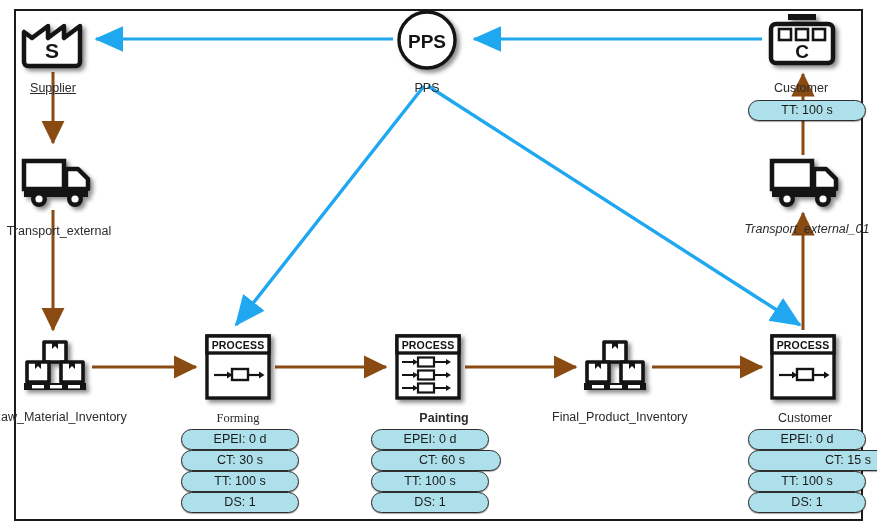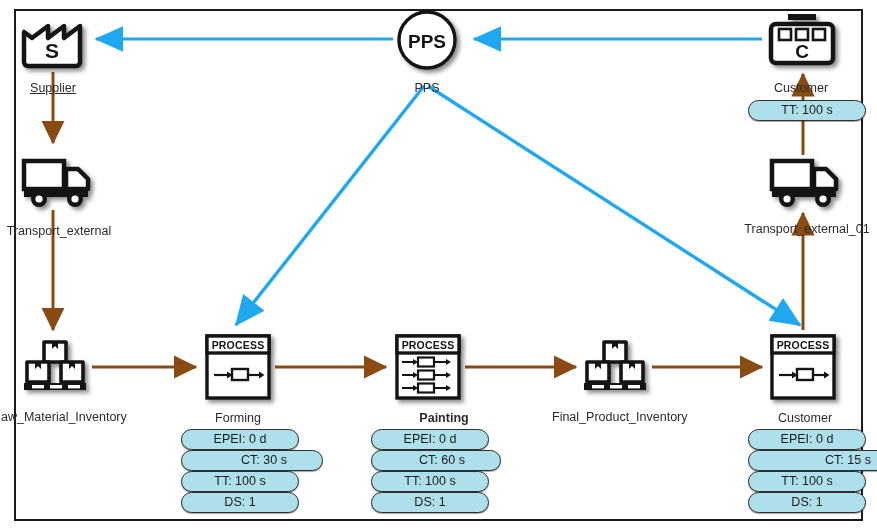--- a/index.html
+++ b/index.html
@@ -149,21 +149,21 @@
     <svg class="drop" width="76" height="58" viewBox="0 0 76 58">
       <rect x="4" y="8" width="40" height="28" fill="#ffffff" stroke="#141414" stroke-width="4.5"></rect>
       <path d="M46,16 L58,16 L68,26 L68,36 L46,36 Z" fill="#ffffff" stroke="#141414" stroke-width="4.5" stroke-linejoin="round"></path>
       <rect x="4" y="36" width="64" height="8" fill="#141414"></rect>
       <circle cx="19" cy="46" r="8" fill="#141414"></circle>
       <circle cx="19" cy="46" r="3.6" fill="#ffffff"></circle>
       <circle cx="55" cy="46" r="8" fill="#141414"></circle>
       <circle cx="55" cy="46" r="3.6" fill="#ffffff"></circle>
     </svg>
   </div>
-  <div class="node-label" style="left:742px;top:222px;width:130px;">Transport_external_01</div>
+  <div class="node-label" style="left:742px;top:222px;width:130px;font-style:italic;">Transport_external_01</div>
 
   <div class="node" style="left:20px;top:338px;">
     <svg class="drop" width="70" height="58" viewBox="0 0 70 58">
       <path d="M24,4 L46,4 L46,24 L24,24 Z" fill="#ffffff" stroke="#141414" stroke-width="3.6" stroke-linejoin="round"></path>
       <path d="M32,4 L32,11 L35,8 L38,11 L38,4" fill="#141414"></path>
       <path d="M7,24 L29,24 L29,44 L7,44 Z" fill="#ffffff" stroke="#141414" stroke-width="3.6" stroke-linejoin="round"></path>
       <path d="M15,24 L15,31 L18,28 L21,31 L21,24" fill="#141414"></path>
       <path d="M41,24 L63,24 L63,44 L41,44 Z" fill="#ffffff" stroke="#141414" stroke-width="3.6" stroke-linejoin="round"></path>
       <path d="M49,24 L49,31 L52,28 L55,31 L55,24" fill="#141414"></path>
       <rect x="4" y="45" width="62" height="7" fill="#141414"></rect>
@@ -179,23 +179,23 @@
       <rect x="4" y="4" width="62" height="62" fill="#ffffff" stroke="#141414" stroke-width="3.4"></rect>
       <rect x="4" y="4" width="62" height="17" fill="#ffffff" stroke="#141414" stroke-width="3.4"></rect>
       <text x="35" y="17" font-family="'Liberation Sans',sans-serif" font-size="10.5" font-weight="bold" fill="#141414" text-anchor="middle" letter-spacing="0.2">PROCESS</text>
       <line x1="11" y1="43" x2="25" y2="43" stroke="#141414" stroke-width="2.2"></line>
       <path d="M24,39.6 L29.5,43 L24,46.4 Z" fill="#141414"></path>
       <rect x="29" y="37" width="16" height="11" fill="#ffffff" stroke="#141414" stroke-width="2.4"></rect>
       <line x1="46" y1="43" x2="58" y2="43" stroke="#141414" stroke-width="2.2"></line>
       <path d="M56,39.6 L61.5,43 L56,46.4 Z" fill="#141414"></path>
     </svg>
   </div>
-  <div class="node-label" style="left:178px;top:411px;width:120px;">Forming</div>
+  <div class="node-label" style="left:178px;top:411px;width:120px;font-family:Liberation Serif, serif;">Forming</div>
   <div class="dbox" style="left:181px;top:429px;width:116px;">EPEI: 0 d</div>
-  <div class="dbox" style="left:181px;top:450px;width:116px;padding-left:24px;">CT: 30 s</div>
+  <div class="dbox" style="left:181px;top:450px;width:116px;">CT: 30 s</div>
   <div class="dbox" style="left:181px;top:471px;width:116px;">TT: 100 s</div>
   <div class="dbox" style="left:181px;top:492px;width:116px;">DS: 1</div>
 
   <div class="node" style="left:393px;top:332px;">
     <svg class="drop" width="72" height="70" viewBox="0 0 72 70">
       <rect x="4" y="4" width="62" height="62" fill="#ffffff" stroke="#141414" stroke-width="3.4"></rect>
       <rect x="4" y="4" width="62" height="17" fill="#ffffff" stroke="#141414" stroke-width="3.4"></rect>
       <text x="35" y="17" font-family="'Liberation Sans',sans-serif" font-size="10.5" font-weight="bold" fill="#141414" text-anchor="middle" letter-spacing="0.2">PROCESS</text>
 
       <line x1="9" y1="30" x2="21" y2="30" stroke="#141414" stroke-width="2"></line>

